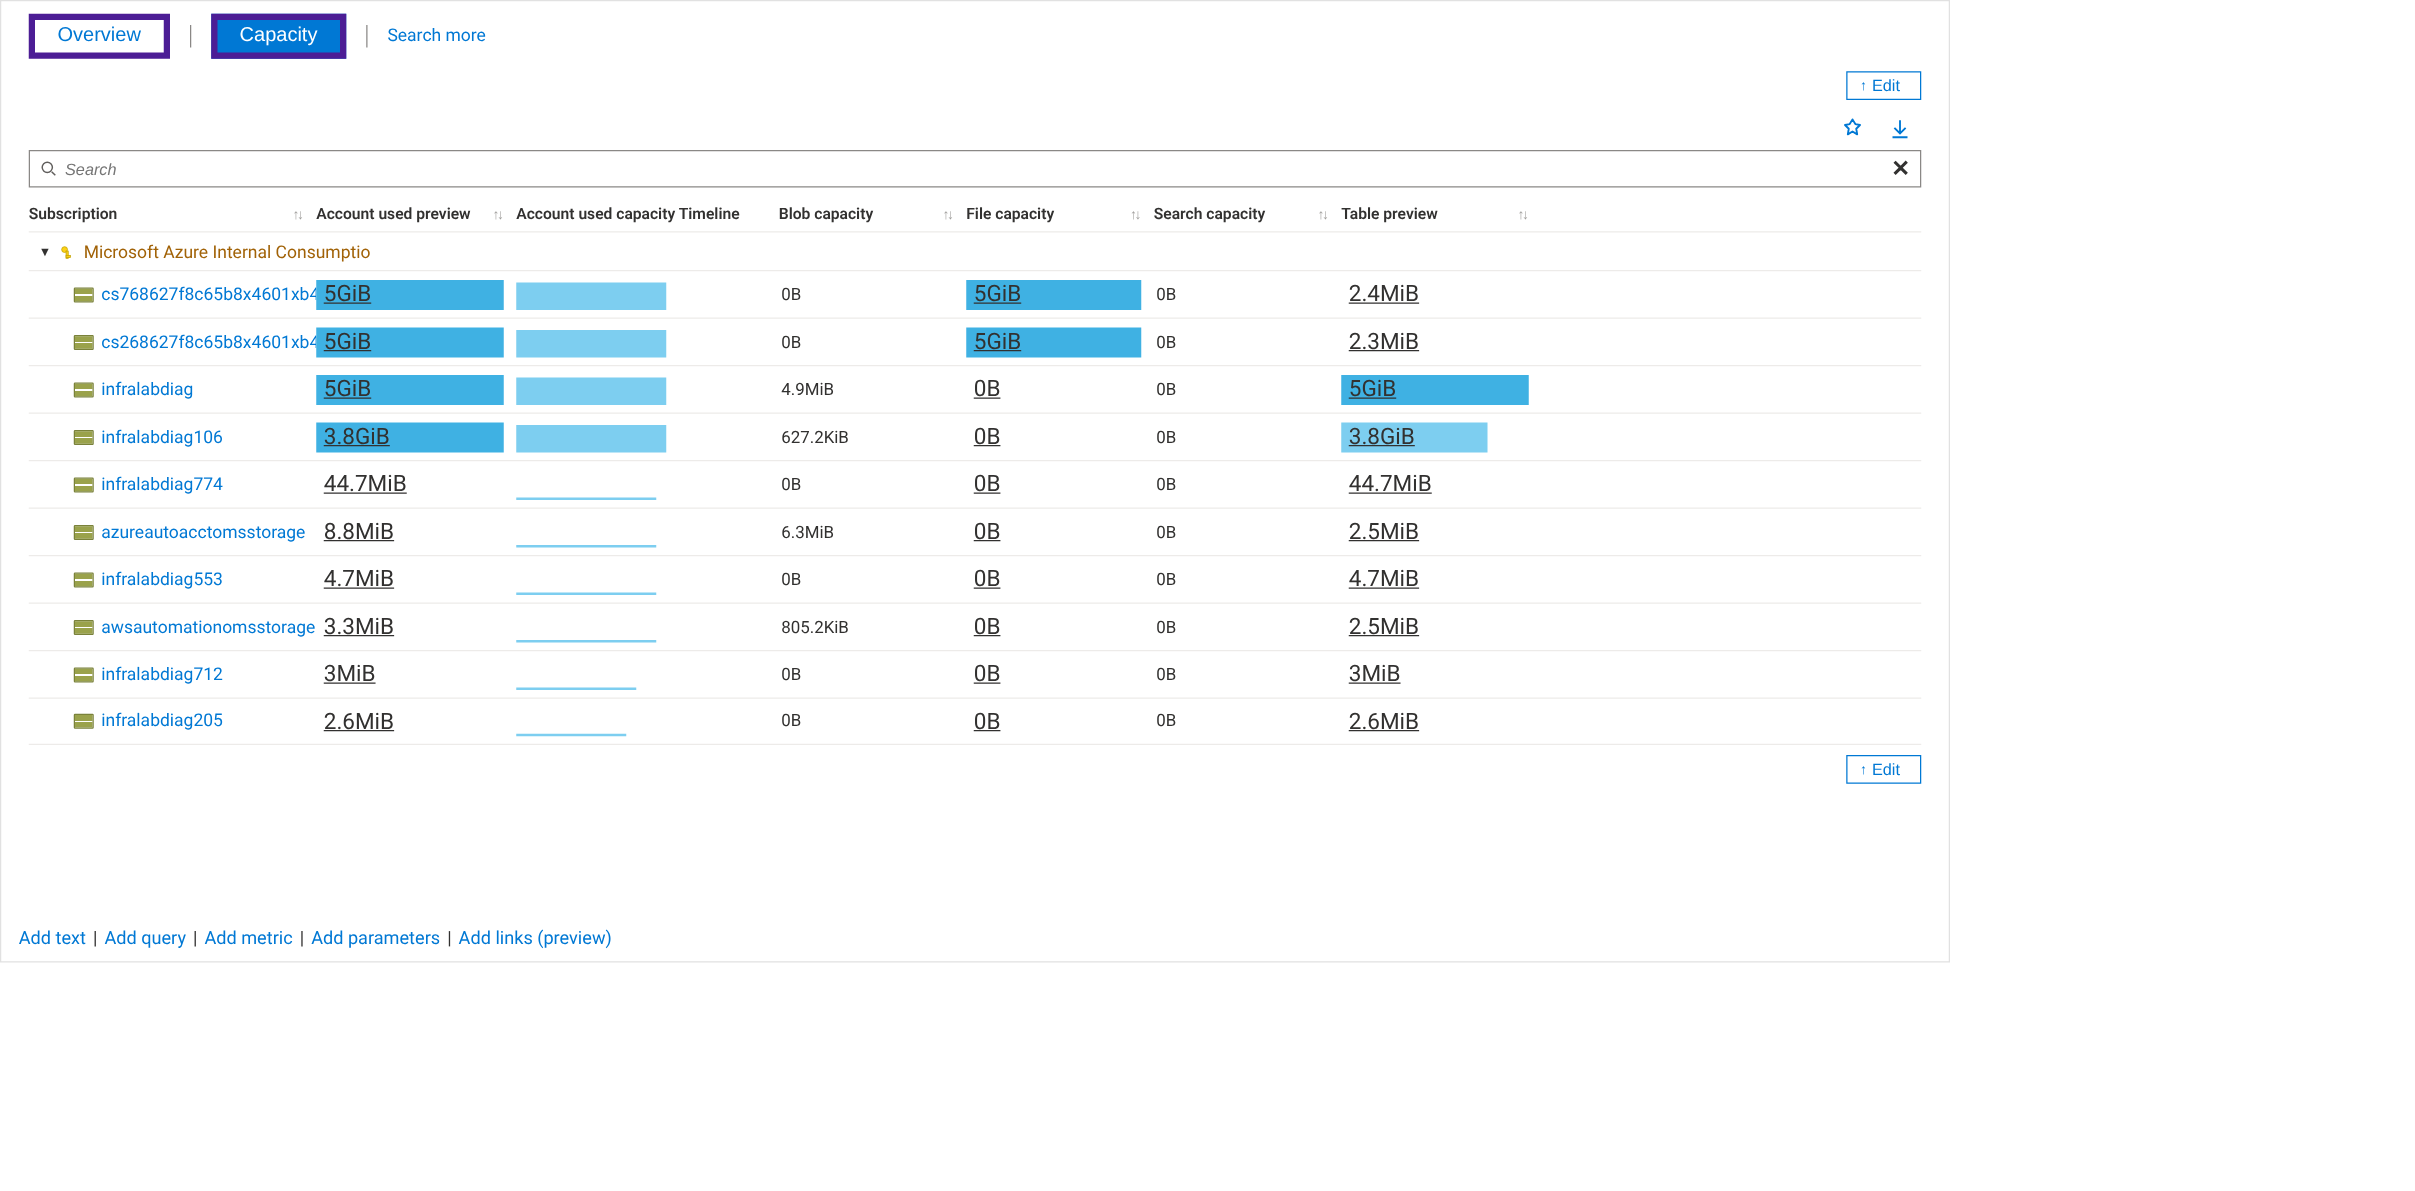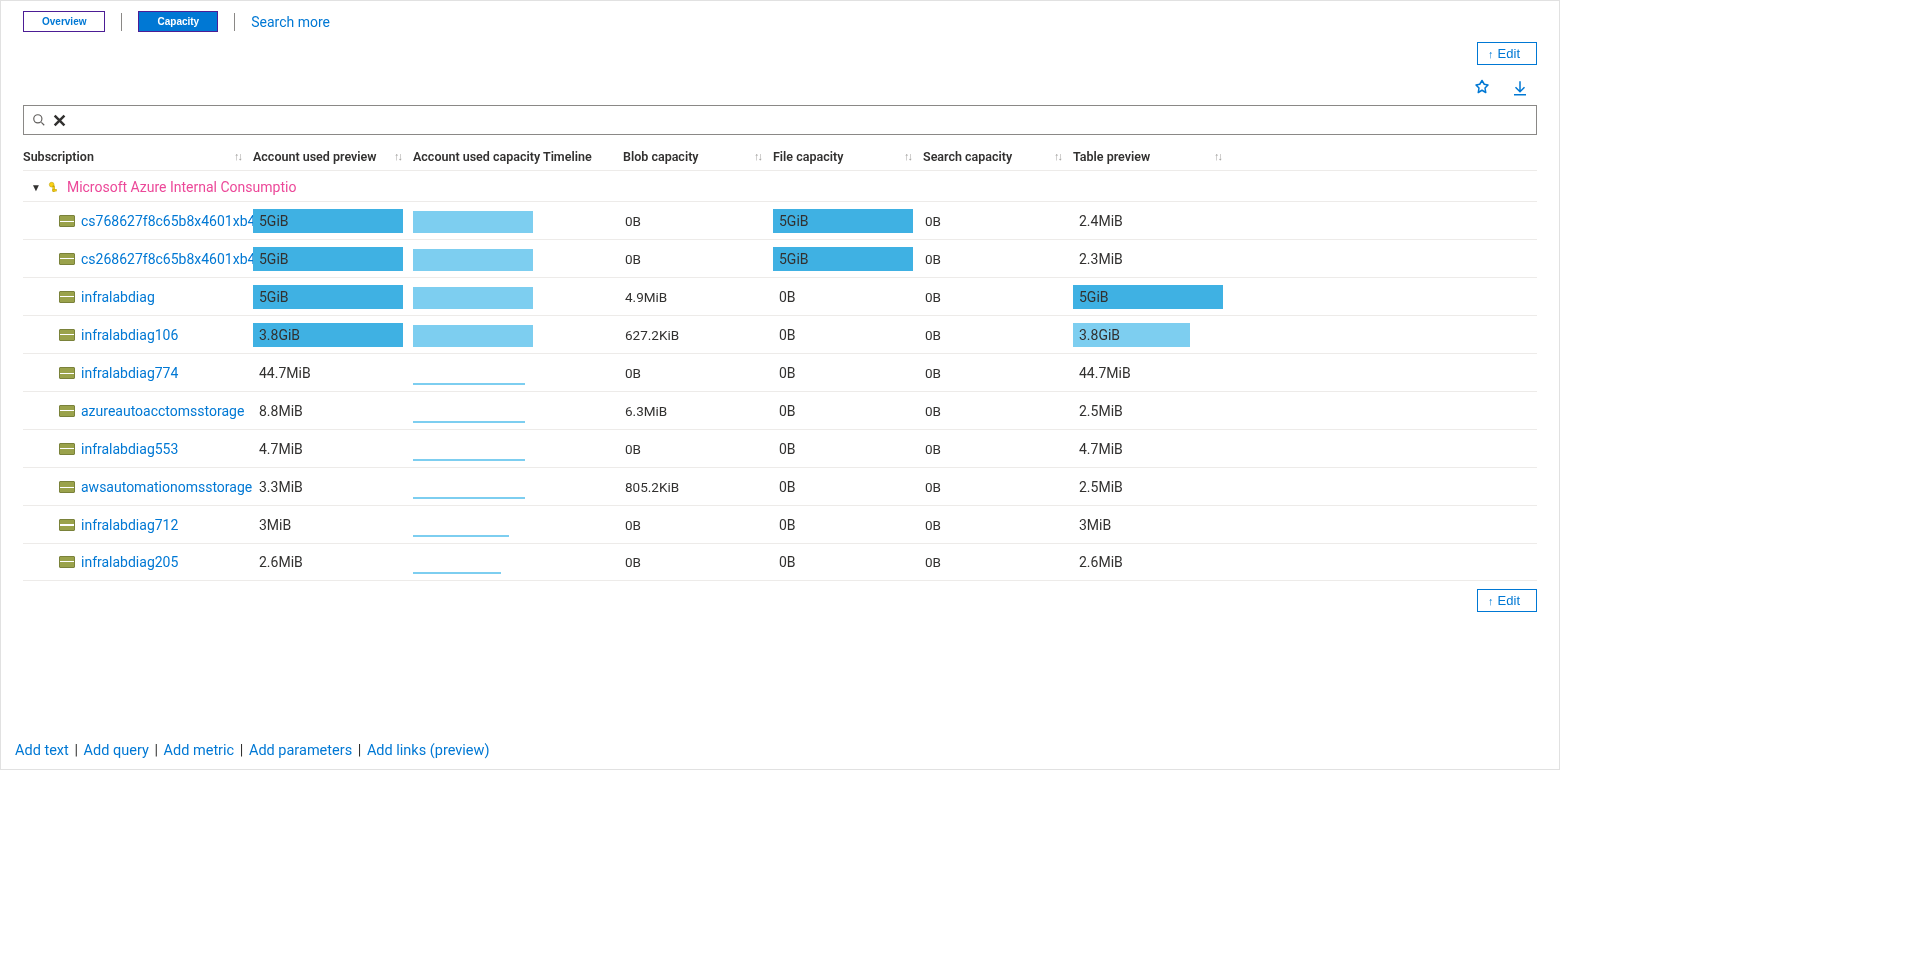--- a/index.html
+++ b/index.html
@@ -15,25 +15,25 @@
   }
   
   .tab-bar {
     display: flex;
     align-items: center;
     gap: 12px;
     padding: 10px 14px 6px 22px;
   }
   .tab-btn {
     padding: 4px 18px;
-    border: 1px solid #4c1d95;
+    border: 5px solid #4c1d95;
     color: #0078d4;
     background: #fff;
-    font-size: 10px;
-    font-weight: 700;
+    font-size: 16px;
+    font-weight: 400;
     cursor: pointer;
   }
   .tab-btn.active {
     background: #0078d4;
     color: #fff;
   }
   .vsep {
     display: inline-block;
     width: 1px;
     height: 18px;
@@ -120,21 +120,21 @@
 
   .group-row {
     padding: 8px 0 6px 8px;
     display:flex;
     align-items:center;
     gap:6px;
   }
   .group-row .caret { font-size:10px; color:#323130; cursor:pointer;}
   .key-icon { width:14px; height:14px; display:inline-flex; }
   .key-icon svg{ width:14px; height:14px; }
-  .group-label { color:#ec4899; cursor:pointer; font-size:14px;}
+  .group-label { color:#a16207; cursor:pointer; font-size:14px;}
 
   .row {
     display:grid;
     grid-template-columns: 230px 160px 210px 150px 150px 150px 160px;
     border-top: 1px solid #edebe9;
     align-items:center;
     height: 38px;
   }
   .row .name {
     display:flex;
@@ -144,21 +144,21 @@
     color:#0078d4;
     cursor:pointer;
     font-size:14px;
     overflow:hidden;
     white-space:nowrap;
   }
   .storage-icon{width:16px;height:12px;display:inline-block;background:linear-gradient(to bottom,#9aa24b 0 45%, #fff 45% 55%, #9aa24b 55% 100%);border:1px solid #7a823a;border-radius:1px;flex-shrink:0;}
 
   .bar-cell { position:relative; height:24px; display:flex; align-items:center;}
   .bar-fill { position:absolute; left:0; top:0; height:100%; background:#3fb1e3;}
-  .bar-text { position:relative; padding-left:6px; font-size:14px; }
+  .bar-text { position:relative; padding-left:6px; font-size:18px;text-decoration:underline; }
 
   .timeline-cell { display:flex; align-items:flex-end; height:24px; position:relative;}
   .timeline-fill { height:100%; background:#7dcef0;}
   .timeline-line { position:absolute; left:0; bottom:0; height:2px; background:#7dcef0;}
 
   .txt-cell { font-size:13.5px; padding-left:2px;}
 
   .row:last-child { border-bottom: 1px solid #edebe9; }
 
   
@@ -208,20 +208,21 @@
   </span>
 </div>
 
 <div class="search-wrap">
   <span class="mag">
     <svg viewBox="0 0 24 24">
         <circle cx="10" cy="10" r="7"></circle>
         <path d="M21 21l-5-5"></path>
       </svg>
   </span>
+  <input type="text" placeholder="Search" style="">
   <span class="clear">✕</span>
 </div>
 
 <div class="tbl">
   <div class="hdr">
     <div class="cell">
       <span>Subscription</span>
       <span class="sort-icon">↑↓</span>
     </div>
     <div class="cell">

